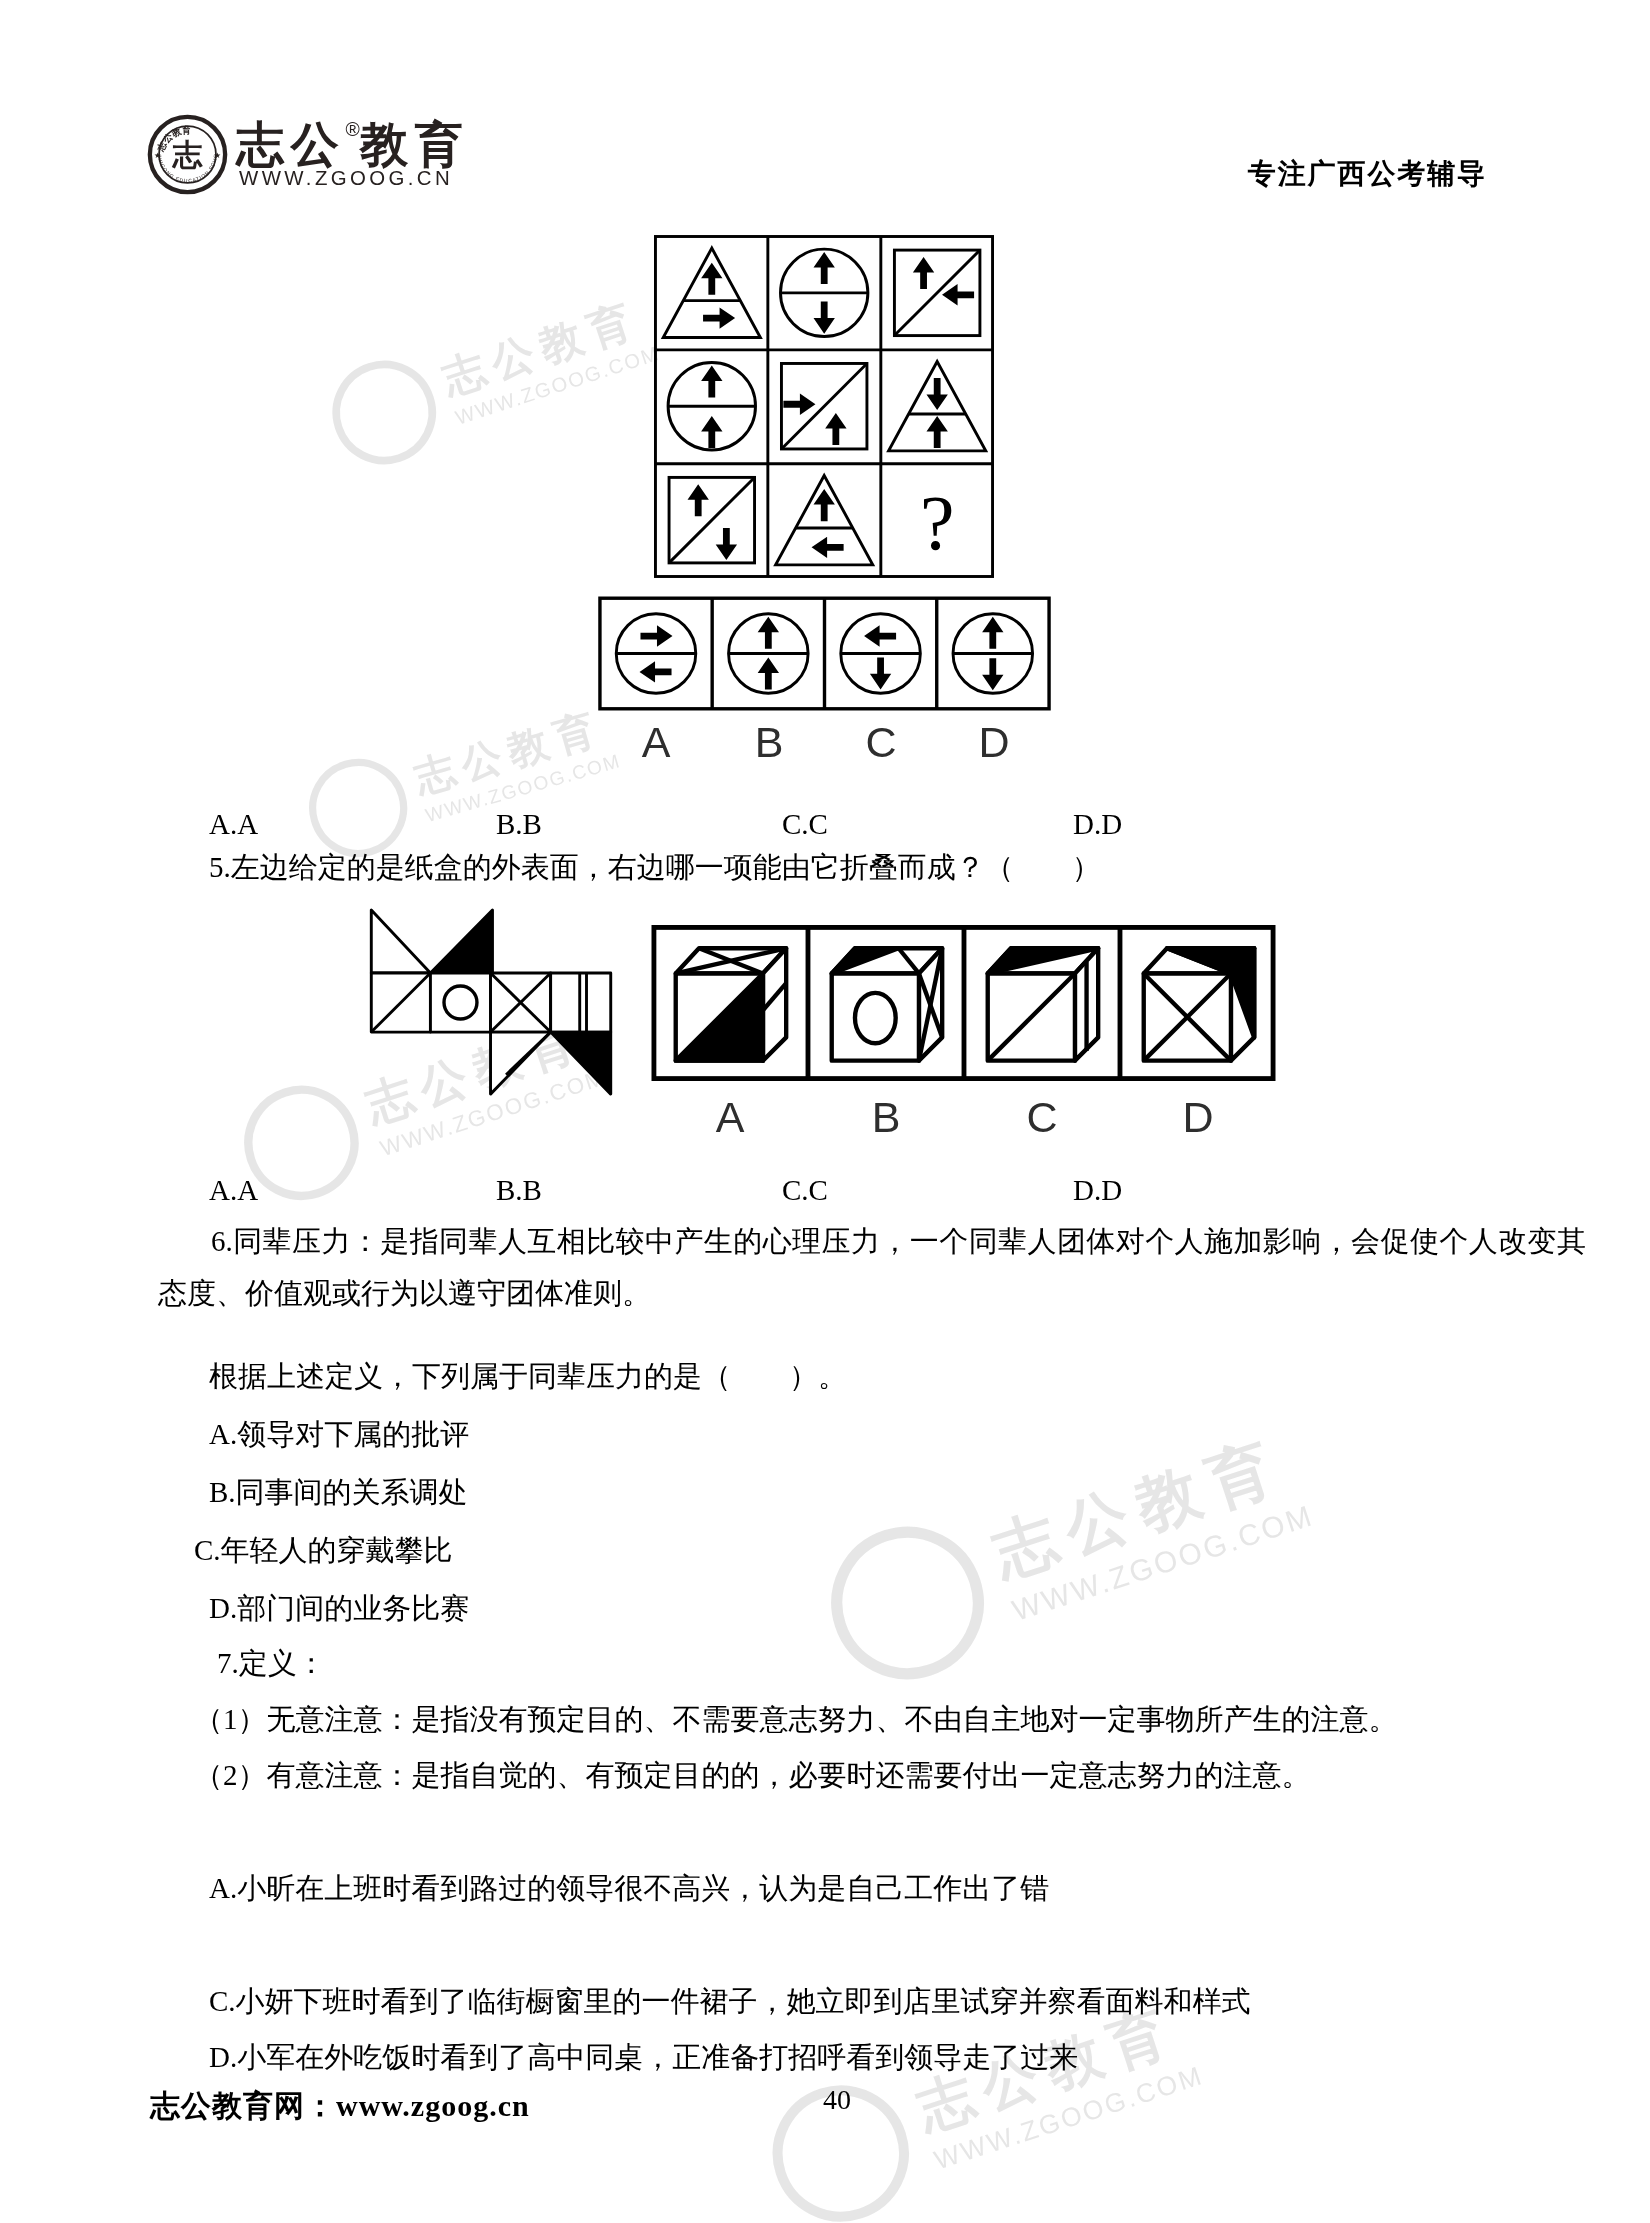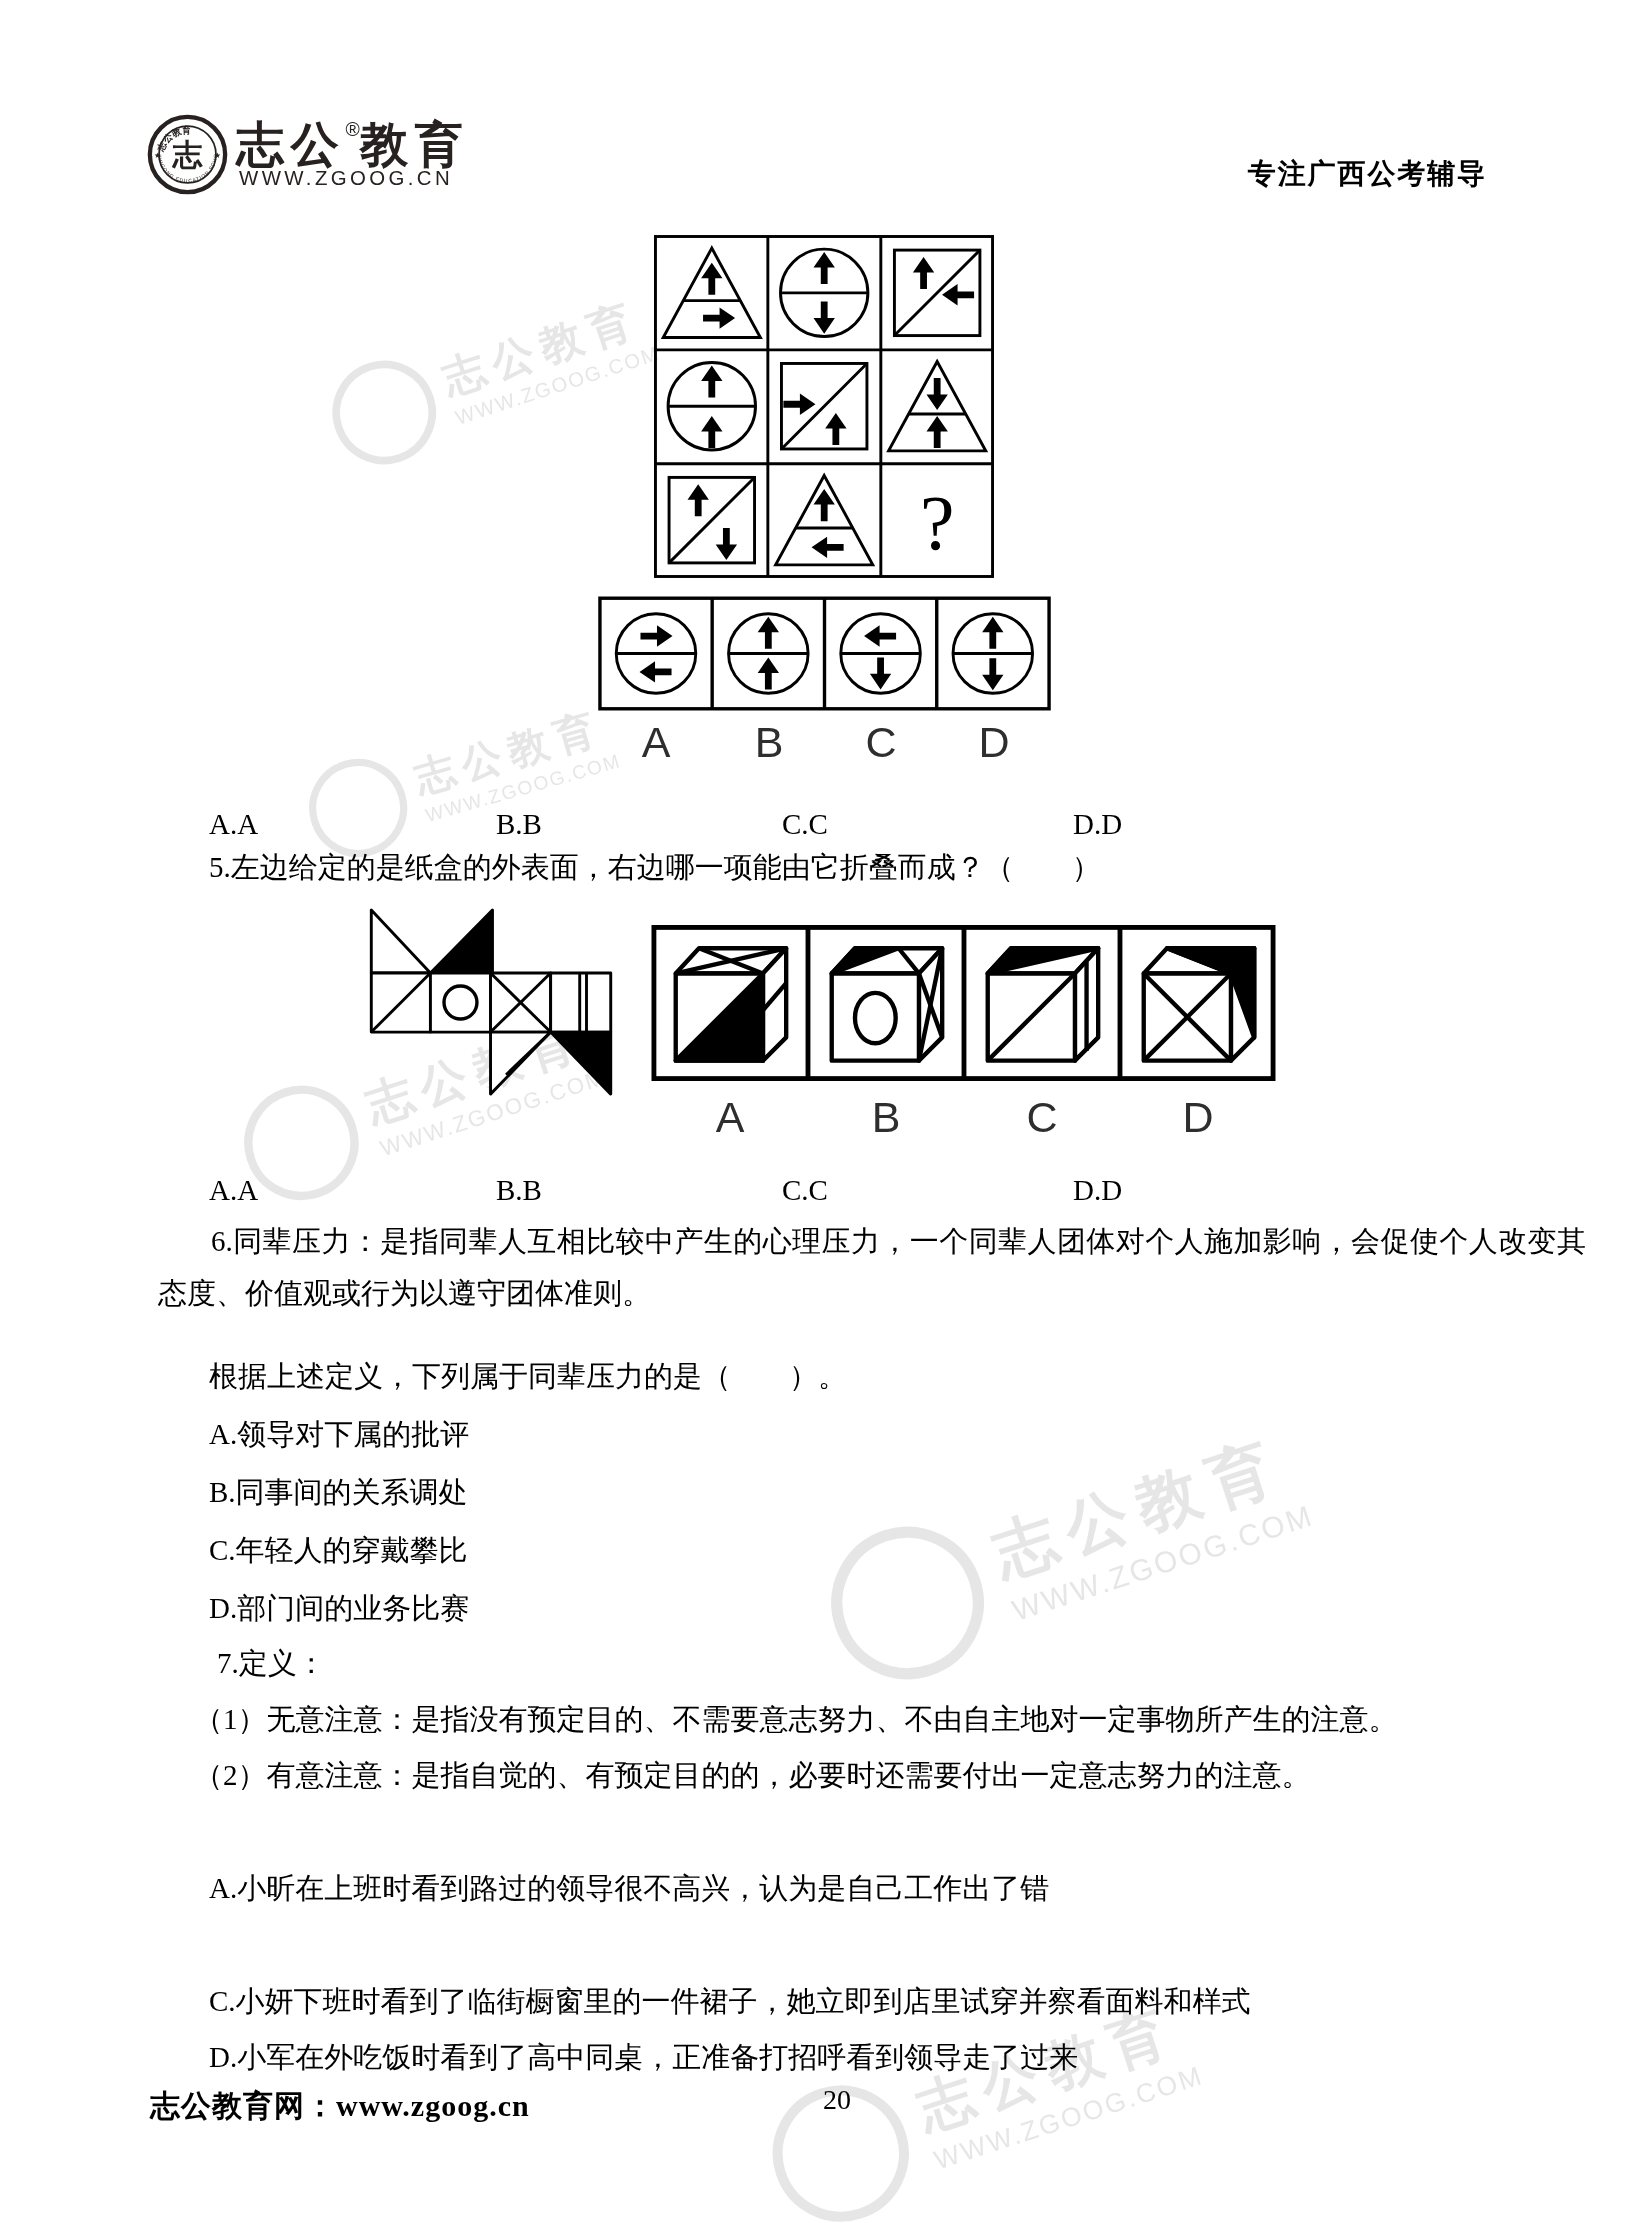--- a/index.html
+++ b/index.html
@@ -290,27 +290,27 @@
     <span class="ans c" style="left:209px;top:1174px;">A.A</span>
     <span class="ans c" style="left:496px;top:1174px;">B.B</span>
     <span class="ans c" style="left:782px;top:1174px;">C.C</span>
     <span class="ans c" style="left:1073px;top:1174px;">D.D</span>
   </div>
 
   <div class="para c" style="left:158px;top:1215px;">6.同辈压力：是指同辈人互相比较中产生的心理压力，一个同辈人团体对个人施加影响，会促使个人改变其态度、价值观或行为以遵守团体准则。</div>
   <div class="line c" style="left:209px;top:1357px;">根据上述定义，下列属于同辈压力的是（　　）。</div>
   <div class="line c" style="left:209px;top:1415px;">A.领导对下属的批评</div>
   <div class="line c" style="left:209px;top:1473px;">B.同事间的关系调处</div>
-  <div class="line c" style="left:209px;top:1531px;text-align:center;">C.年轻人的穿戴攀比</div>
+  <div class="line c" style="left:194px;top:1531px;text-align:center;">C.年轻人的穿戴攀比</div>
   <div class="line c" style="left:209px;top:1589px;">D.部门间的业务比赛</div>
 
   <div class="line c" style="left:217px;top:1644px;">7.定义：</div>
   <div class="line c" style="left:194px;top:1700px;">（1）无意注意：是指没有预定目的、不需要意志努力、不由自主地对一定事物所产生的注意。</div>
   <div class="line c" style="left:194px;top:1756px;">（2）有意注意：是指自觉的、有预定目的的，必要时还需要付出一定意志努力的注意。</div>
   <div class="line c" style="left:209px;top:1869px;">A.小昕在上班时看到路过的领导很不高兴，认为是自己工作出了错</div>
   <div class="line c" style="left:209px;top:2038px;">D.小军在外吃饭时看到了高中同桌，正准备打招呼看到领导走了过来</div>
   <div class="line c" style="left:209px;top:1982px;">C.小妍下班时看到了临街橱窗里的一件裙子，她立即到店里试穿并察看面料和样式</div>
 
   <div class="footer-site c">志公教育网：www.zgoog.cn</div>
-  <div class="footer-page c">20</div>
+  <div class="footer-page c">40</div>
 
 </div>
 
 
 </body></html>

